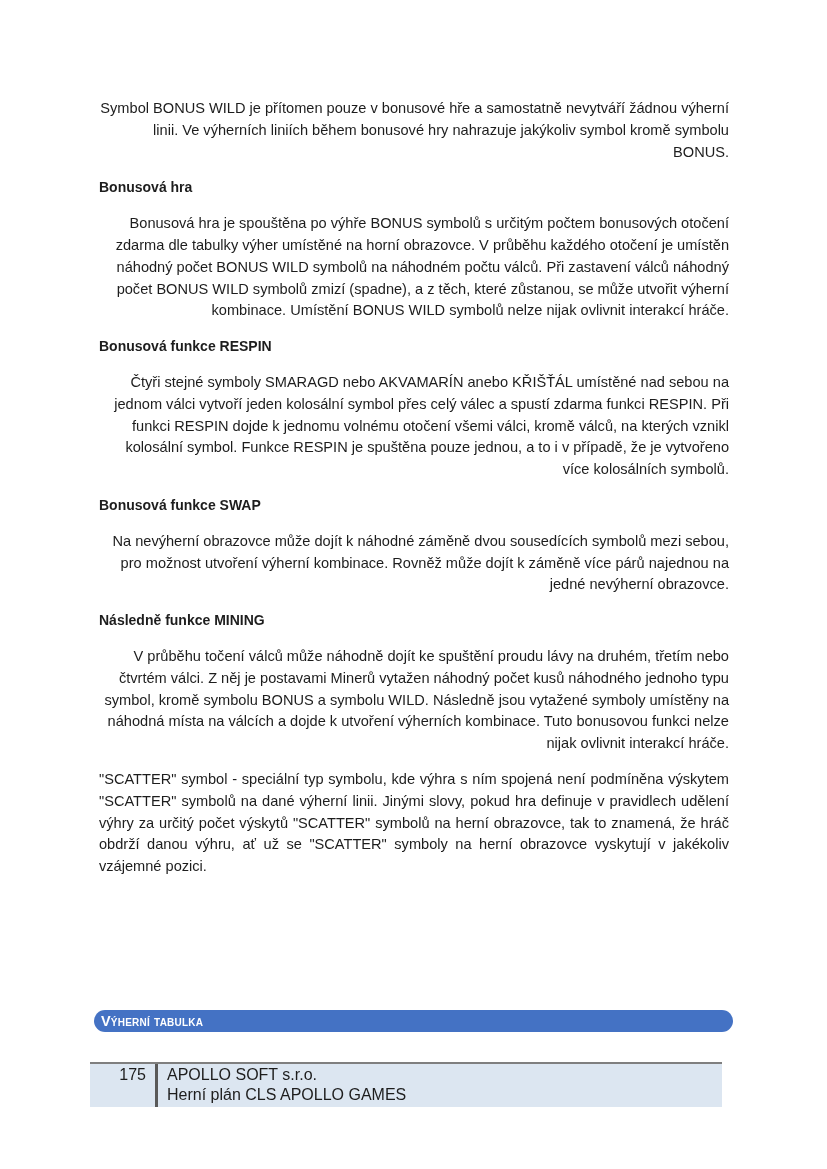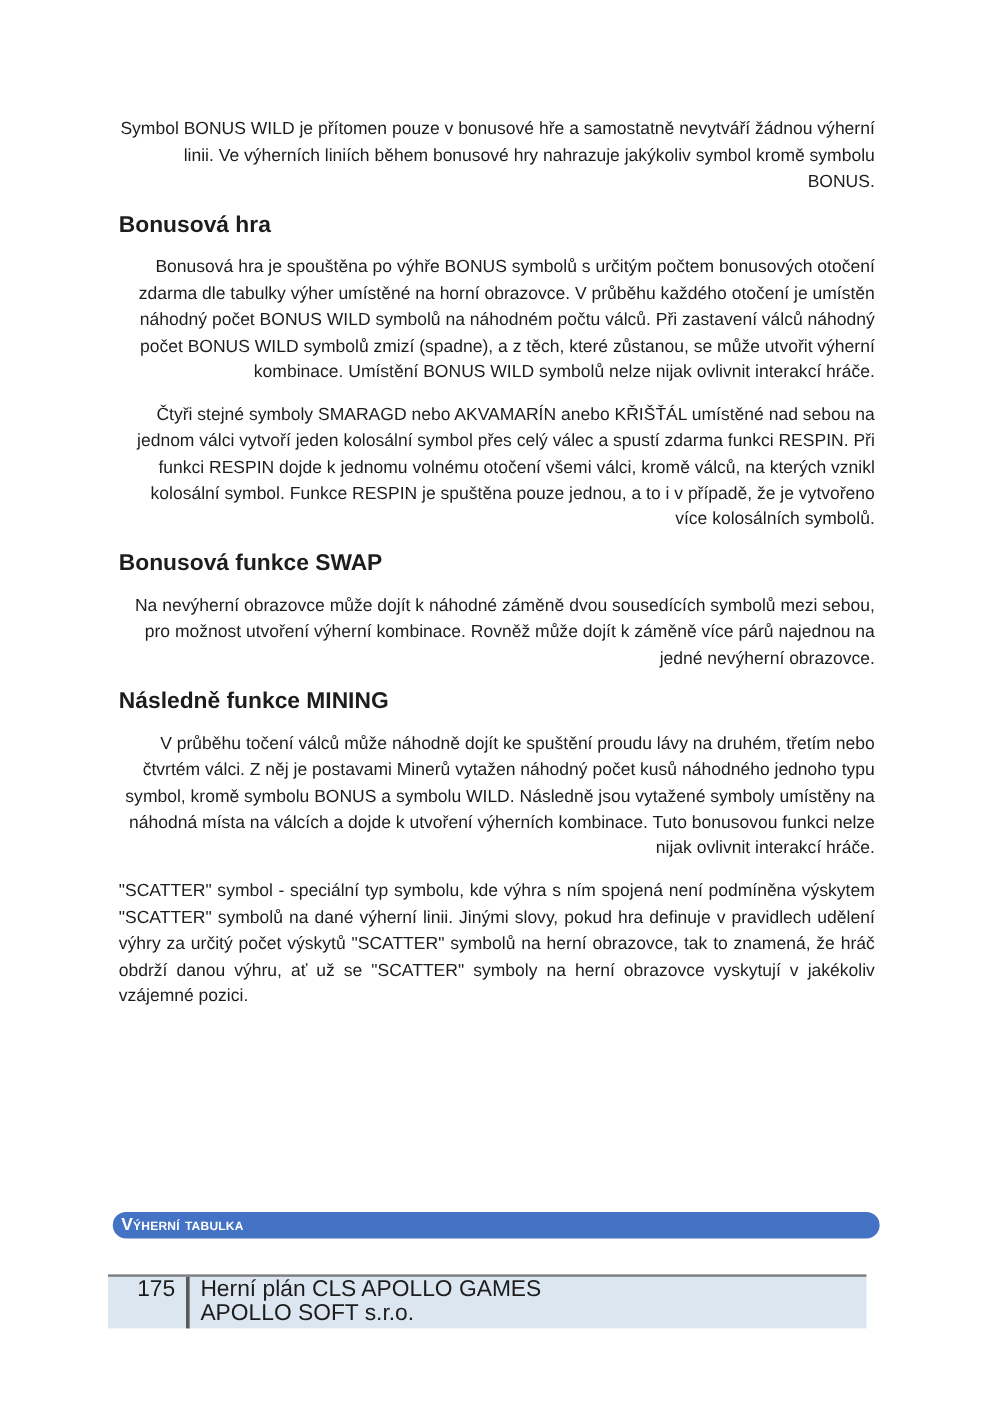--- a/index.html
+++ b/index.html
@@ -26,21 +26,21 @@
   .para {
     margin: 0 0 14px 0;
     text-align: right;
   }
   .para.justify {
     text-align: justify;
   }
   .heading {
     margin: 0 0 14px 0;
     font-weight: bold;
-    font-size: 19px;
+    font-size: 14px;
     line-height: 21.8px;
   }
   .banner {
     position: absolute;
     left: 94px;
     top: 1010px;
     width: 639px;
     height: 22px;
     background: var(--banner-bg, #4472c4);
     color: var(--banner-text, #ffffff);
@@ -55,21 +55,21 @@
   }
   .footer {
     position: absolute;
     left: 90px;
     top: 1062px;
     width: 632px;
     background: var(--footer-bg, #dce6f1);
     border-top: 2px solid var(--footer-rule, #7f7f7f);
     display: flex;
     box-sizing: border-box;
-    font-size: 19px;
+    font-size: 16px;
     line-height: 19.5px;
   }
   .footer-num {
     width: 56px;
     text-align: right;
     padding: 1px 9px 3px 0;
     flex: 0 0 auto;
   }
   .footer-sep {
     width: 3px;
@@ -84,36 +84,37 @@
 <body>
 
 <div class="content">
 
   <p class="para">Symbol BONUS WILD je přítomen pouze v bonusové hře a samostatně nevytváří žádnou výherní linii. Ve výherních liniích během bonusové hry nahrazuje jakýkoliv symbol kromě symbolu BONUS.</p>
 
   <h2 class="heading">Bonusová hra</h2>
   <p class="para">Bonusová hra je spouštěna po výhře BONUS symbolů s určitým počtem bonusových otočení zdarma dle tabulky výher umístěné na horní obrazovce. V průběhu každého otočení je umístěn náhodný počet BONUS WILD symbolů na náhodném počtu válců. Při zastavení válců náhodný počet BONUS WILD symbolů zmizí (spadne), a z těch, které zůstanou, se může utvořit výherní kombinace. Umístění BONUS WILD symbolů nelze nijak ovlivnit interakcí hráče.</p>
 
 
+  <h2 class="heading">Bonusová funkce RESPIN</h2>
   <p class="para">Čtyři stejné symboly SMARAGD nebo AKVAMARÍN anebo KŘIŠŤÁL umístěné nad sebou na jednom válci vytvoří jeden kolosální symbol přes celý válec a spustí zdarma funkci RESPIN. Při funkci RESPIN dojde k jednomu volnému otočení všemi válci, kromě válců, na kterých vznikl kolosální symbol. Funkce RESPIN je spuštěna pouze jednou, a to i v případě, že je vytvořeno více kolosálních symbolů.</p>
 
   <h2 class="heading">Bonusová funkce SWAP</h2>
   <p class="para">Na nevýherní obrazovce může dojít k náhodné záměně dvou sousedících symbolů mezi sebou, pro možnost utvoření výherní kombinace. Rovněž může dojít k záměně více párů najednou na jedné nevýherní obrazovce.</p>
 
   <h2 class="heading">Následně funkce MINING</h2>
   <p class="para">V průběhu točení válců může náhodně dojít ke spuštění proudu lávy na druhém, třetím nebo čtvrtém válci. Z něj je postavami Minerů vytažen náhodný počet kusů náhodného jednoho typu symbol, kromě symbolu BONUS a symbolu WILD. Následně jsou vytažené symboly umístěny na náhodná místa na válcích a dojde k utvoření výherních kombinace. Tuto bonusovou funkci nelze nijak ovlivnit interakcí hráče.</p>
 
   <p class="para justify">"SCATTER" symbol - speciální typ symbolu, kde výhra s ním spojená není podmíněna výskytem "SCATTER" symbolů na dané výherní linii. Jinými slovy, pokud hra definuje v pravidlech udělení výhry za určitý počet výskytů "SCATTER" symbolů na herní obrazovce, tak to znamená, že hráč obdrží danou výhru, ať už se "SCATTER" symboly na herní obrazovce vyskytují v jakékoliv vzájemné pozici.</p>
 
 </div>
 
 <div class="banner">
   <span>Výherní tabulka</span>
 </div>
 
 <div class="footer">
   <div class="footer-num">175</div>
   <div class="footer-sep"></div>
   <div class="footer-text">
+    <div>APOLLO SOFT s.r.o.</div>
     <div>Herní plán CLS APOLLO GAMES</div>
-    <div>APOLLO SOFT s.r.o.</div>
   </div>
 </div>
 
 </body></html>

